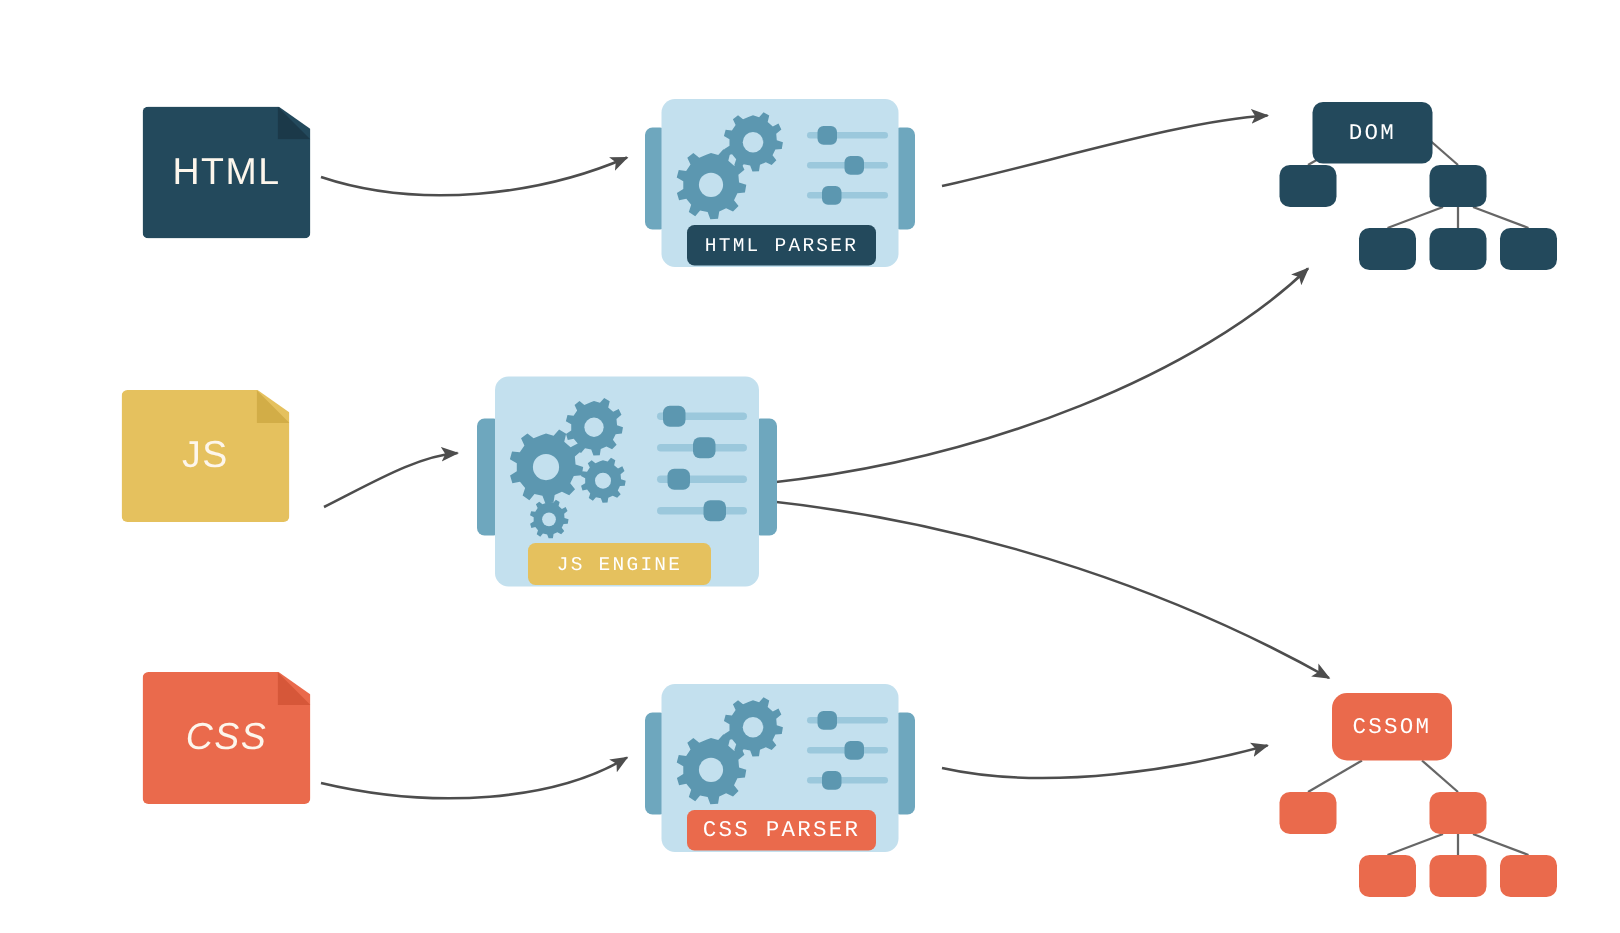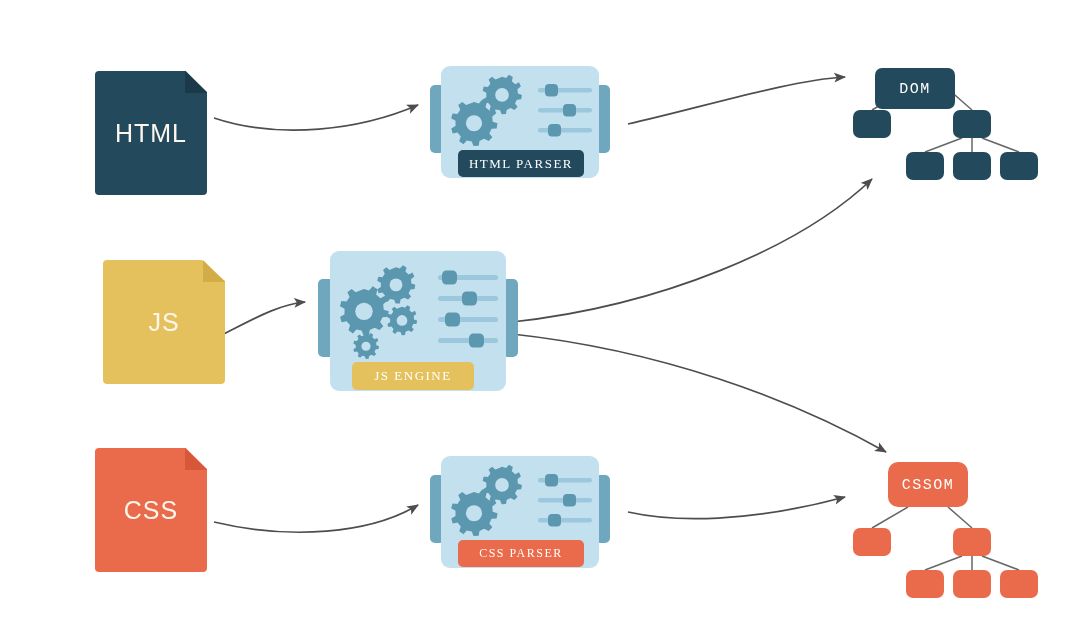--- a/index.html
+++ b/index.html
@@ -23,21 +23,21 @@
   .svg-layer {
     position: absolute;
     left: 0; top: 0;
     width: 1080px;
     height: 622px;
   }
   
   .file-icon {
     position: absolute;
     width: 112px;
-    height: 124px;
+    height: 88px;
   }
   .file-body {
     position: absolute;
     inset: 0;
     border-radius: 4px;
   }
   .file-fold {
     position: absolute;
     top: 0;
     right: 0;
@@ -67,21 +67,21 @@
   }
   .machine-tab {
     position: absolute;
     background: #6ea7be;
     border-radius: 5px;
   }
   .machine-badge {
     position: absolute;
     border-radius: 5px;
     color: #ffffff;
-    font-family: Liberation Serif, serif;
+    font-family: Liberation Mono, monospace;
     text-align: right;
     letter-spacing: 1.5px;
     white-space: nowrap;
     display: flex;
     align-items: center;
     justify-content: center;
   }
   
   .tree-node {
     position: absolute;
@@ -121,27 +121,27 @@
       <path d="M628,512 C700,528 790,512 845,497"></path>
     </g>
   </svg>
 
   <div class="file-icon" style="left:95px; top:71px;">
     <div class="file-body" style="background:#23495c; clip-path: polygon(0 0, 81% 0, 100% 17%, 100% 100%, 0 100%);"></div>
     <div class="file-fold" style="background:#1b3949; clip-path: polygon(0 0, 100% 100%, 0 100%);"></div>
     <div class="file-label">HTML</div>
   </div>
 
-  <div class="file-icon" style="left:103px; top:260px;padding-left:10px;">
+  <div class="file-icon" style="left:81px; top:260px;">
     <div class="file-body" style="background:#e5c15e; clip-path: polygon(0 0, 81% 0, 100% 17%, 100% 100%, 0 100%);"></div>
     <div class="file-fold" style="background:#d2ad47; clip-path: polygon(0 0, 100% 100%, 0 100%);"></div>
     <div class="file-label">JS</div>
   </div>
 
-  <div class="file-icon" style="left:95px; top:448px;">
+  <div class="file-icon" style="left:95px; top:448px;font-style:italic;">
     <div class="file-body" style="background:#ea6a4c; clip-path: polygon(0 0, 81% 0, 100% 17%, 100% 100%, 0 100%);"></div>
     <div class="file-fold" style="background:#d65739; clip-path: polygon(0 0, 100% 100%, 0 100%);"></div>
     <div class="file-label">CSS</div>
   </div>
 
   <div class="machine" style="left:430px; top:66px; width:180px; height:112px;">
     <div class="machine-tab" style="left:0px; top:19px; width:15px; height:68px;"></div>
     <div class="machine-tab" style="left:165px; top:19px; width:15px; height:68px;"></div>
     <div class="machine-panel" style="left:11px; top:0px; width:158px; height:112px;"></div>
     <svg style="position:absolute; left:11px; top:0; width:158px; height:112px;" viewBox="0 0 158 112">
@@ -309,21 +309,21 @@
         <g>
           <rect x="97" y="42" width="54" height="4.4" rx="2.2" fill="#9bc8dc"></rect>
           <rect x="122" y="38" width="13" height="12.5" rx="4" fill="#5c97b0"></rect>
         </g>
         <g>
           <rect x="97" y="62" width="54" height="4.4" rx="2.2" fill="#9bc8dc"></rect>
           <rect x="107" y="58" width="13" height="12.5" rx="4" fill="#5c97b0"></rect>
         </g>
       </g>
     </svg>
-    <div class="machine-badge" style="left:28px; top:84px; width:126px; height:27px; background:#ea6a4c; font-size:12px;">
+    <div class="machine-badge" style="left:28px; top:84px; width:126px; height:27px; background:#ea6a4c; font-size:15px;">
       <span>CSS PARSER</span>
     </div>
   </div>
 
   <svg class="svg-layer" viewBox="0 0 1080 622">
     <g stroke="#666666" stroke-width="1.5" fill="none">
       <line x1="908" y1="89" x2="872" y2="110"></line>
       <line x1="948" y1="89" x2="972" y2="110"></line>
       <line x1="962" y1="138" x2="925" y2="152"></line>
       <line x1="972" y1="138" x2="972" y2="152"></line>

